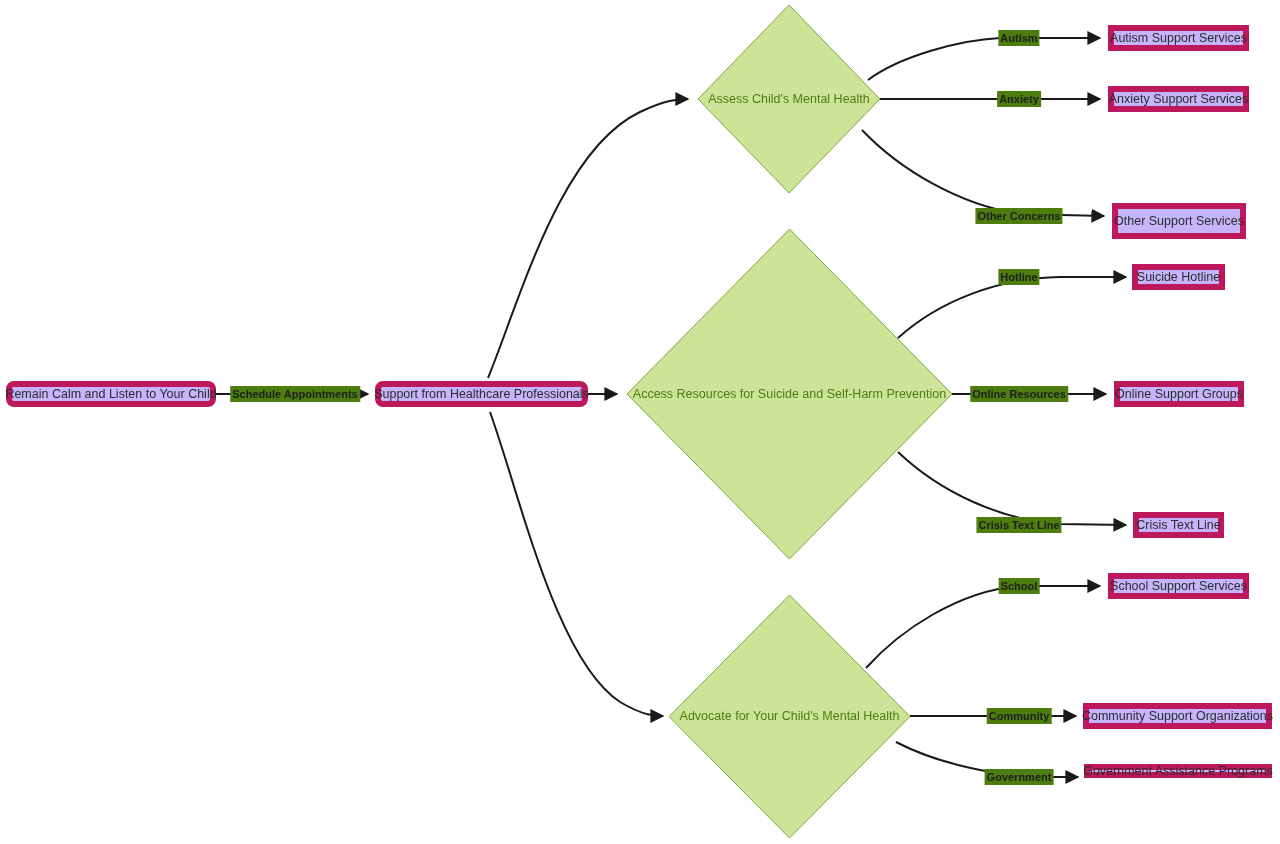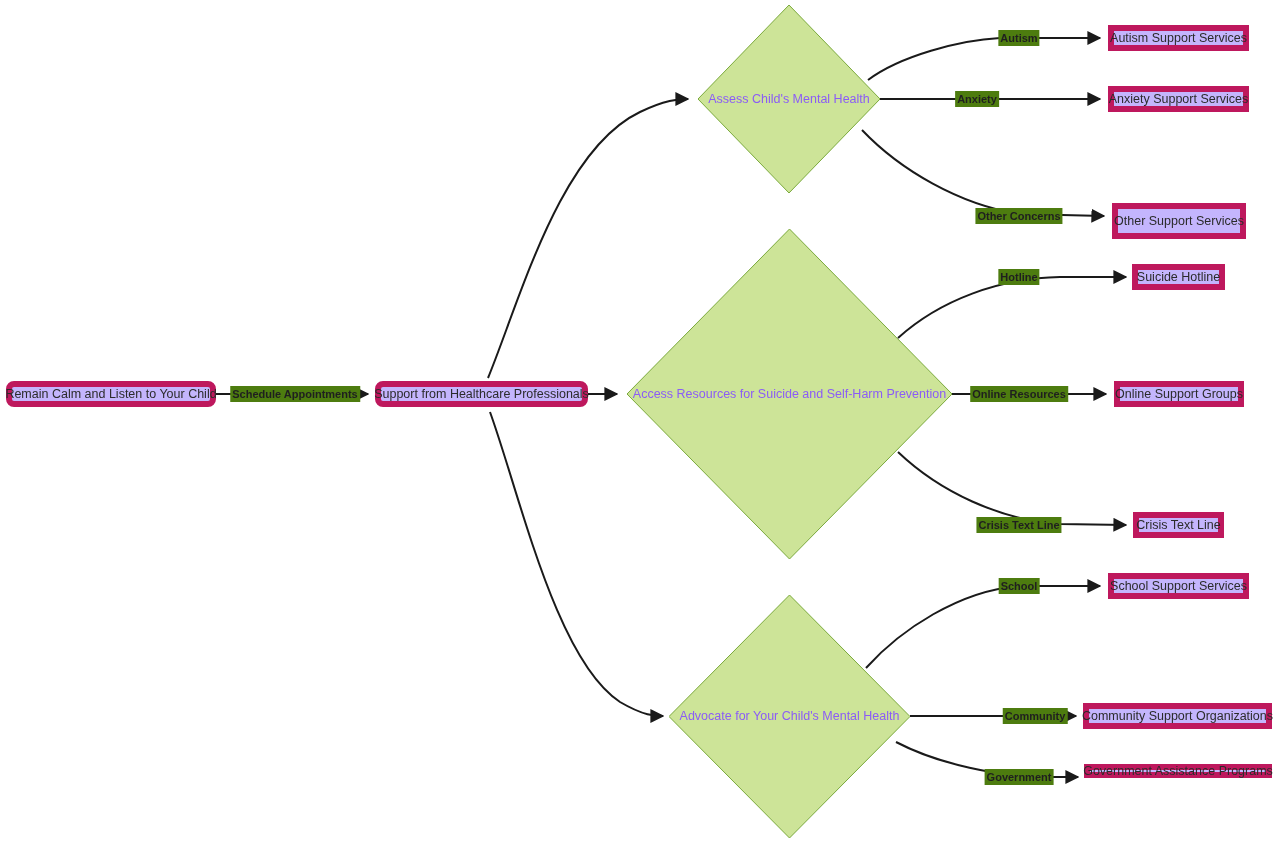--- a/index.html
+++ b/index.html
@@ -63,21 +63,21 @@
     height: 100%;
   }
   .diamond-shape polygon {
     fill: #cde498;
     stroke: #7aa93c;
     stroke-width: 1;
   }
   .diamond-label {
     position: relative;
     z-index: 2;
-    color: #8b5cf6;
+    color: #4d7c0f;
     font-size: 12.5px;
     white-space: nowrap;
   }
   
   .edge-label {
     position: absolute;
     background: #4d7c0f;
     color: #1f1f1f;
     font-size: 11px;
     line-height: 14px;
@@ -188,29 +188,29 @@
   </div>
 
   <div class="node rect" style="left:1084px; top:764px; width:188px; height:14px;">
     <span>Government Assistance Programs</span>
   </div>
 
   <div class="edge-label" style="left:295px; top:394px;">Schedule Appointments</div>
 
   <div class="edge-label" style="left:1019px; top:38px;">Autism</div>
 
-  <div class="edge-label" style="left:977px; top:99px;">Anxiety</div>
+  <div class="edge-label" style="left:1019px; top:99px;">Anxiety</div>
 
   <div class="edge-label" style="left:1019px; top:216px;">Other Concerns</div>
 
   <div class="edge-label" style="left:1019px; top:277px;">Hotline</div>
 
   <div class="edge-label" style="left:1019px; top:394px;">Online Resources</div>
 
   <div class="edge-label" style="left:1019px; top:525px;">Crisis Text Line</div>
 
   <div class="edge-label" style="left:1019px; top:586px;">School</div>
 
-  <div class="edge-label" style="left:1019px; top:716px;margin-left:16px;">Community</div>
+  <div class="edge-label" style="left:1019px; top:716px;">Community</div>
 
   <div class="edge-label" style="left:1019px; top:777px;">Government</div>
 
 </div>
 
 </body></html>

